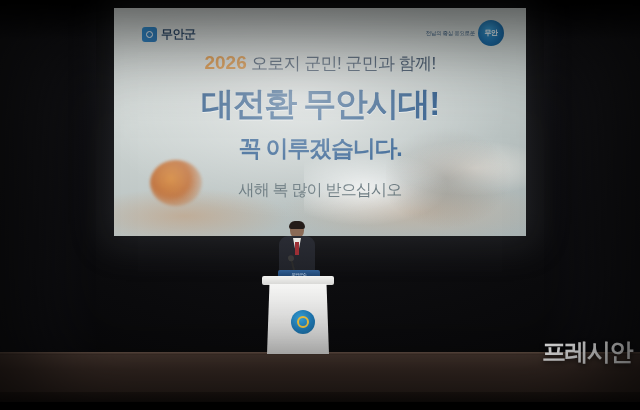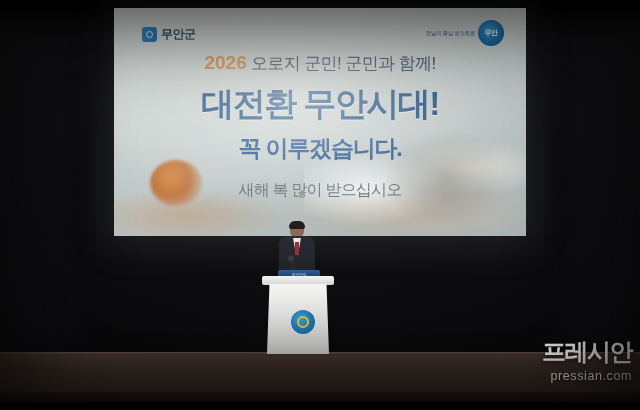--- a/index.html
+++ b/index.html
@@ -442,17 +442,16 @@
 
   <div class="caption-row">
     
     
     
     
   </div>
 
   <div class="wm">
     <div class="wm-main">프레시안</div>
-    <div class="wm-sub">pressian.com</div>
   </div>
 
   <div class="vignette"></div>
 </div>
 
 </body></html>

